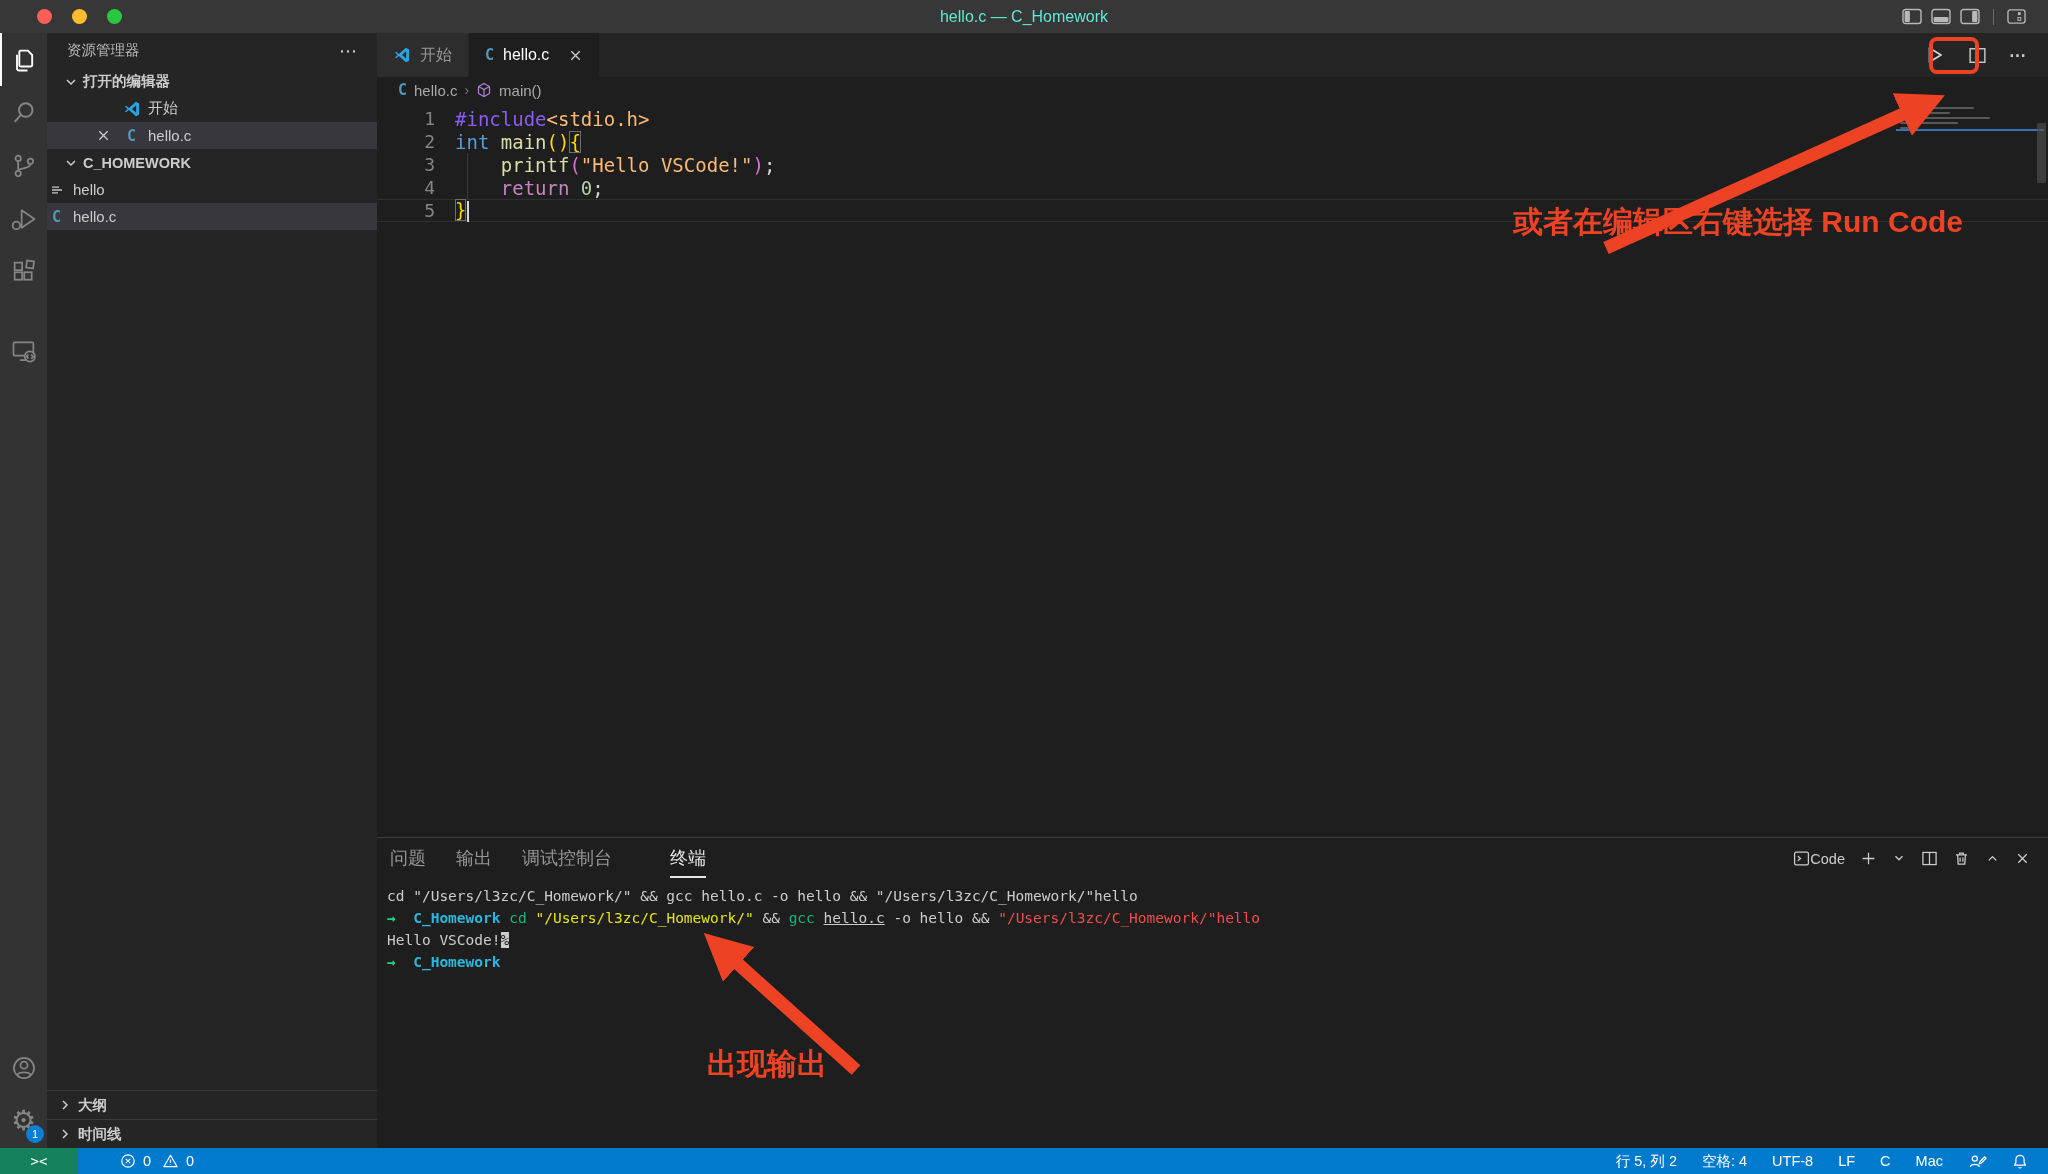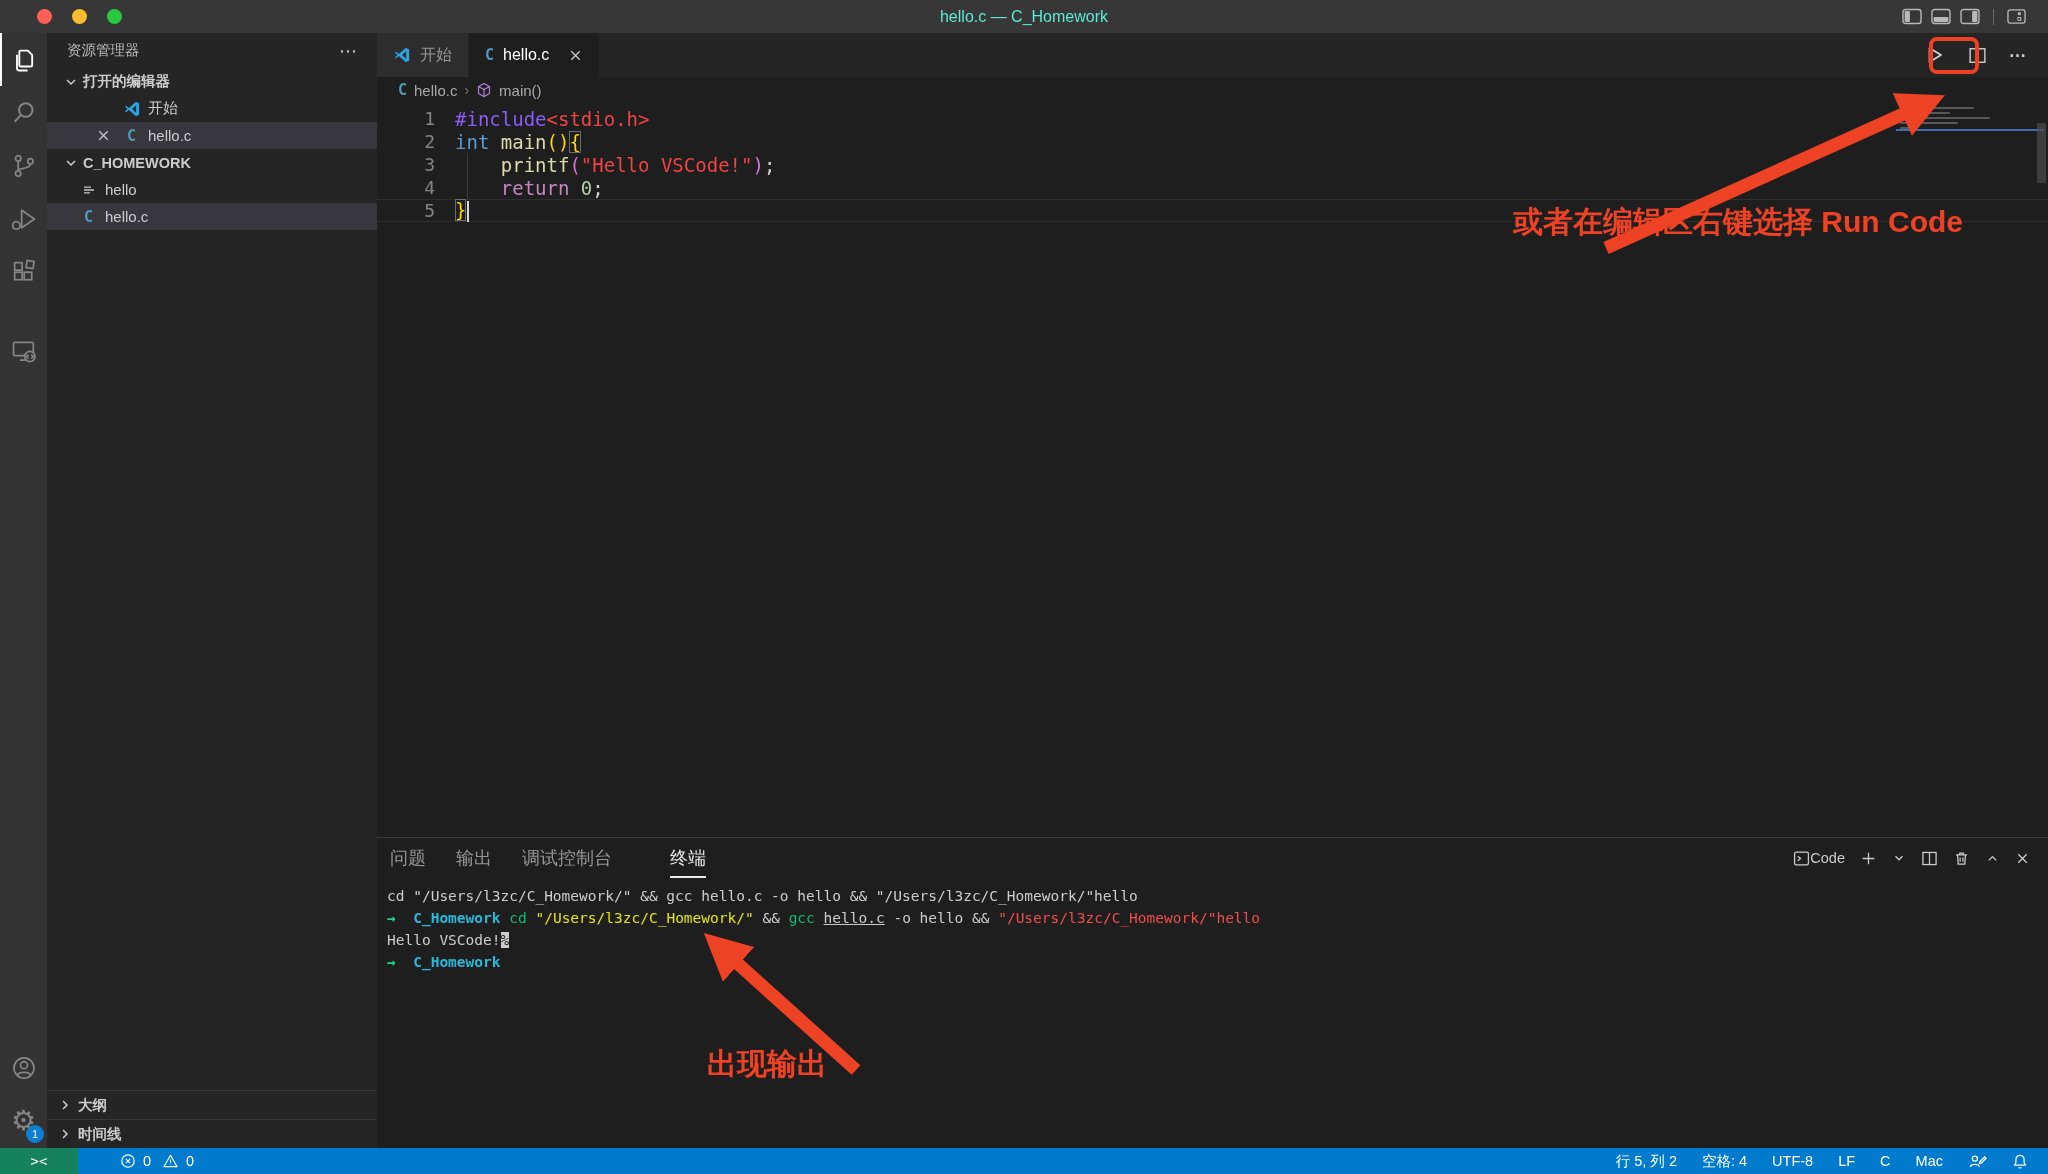--- a/index.html
+++ b/index.html
@@ -35,21 +35,21 @@
   
   .sidebar { width:330px; background:#252526; display:flex; flex-direction:column; flex:none; font-size:15px; }
   .sb-header { height:35px; flex:none; display:flex; align-items:center; justify-content:space-between;
                padding:0 18px 0 20px; color:#bbbbbb; font-size:14.5px; }
   .sb-more { color:#cccccc; font-size:18px; letter-spacing:2px; cursor:pointer; }
   .sb-section-header { height:27px; display:flex; align-items:center; gap:4px; padding-left:16px;
                        font-weight:bold; font-size:14.5px; color:#cccccc; cursor:pointer; }
   .sb-row { height:27px; display:flex; align-items:center; gap:7px; cursor:pointer; }
   .sb-row.selected { background:#37373d; }
   .sb-row .x-slot { width:24px; margin-left:44px; display:flex; align-items:center; justify-content:center; color:#cccccc; }
-  .sb-row.tree-row { padding-left:32px; }
+  .sb-row.tree-row { }
   .sb-row .fi { width:19px; display:flex; justify-content:center; align-items:center; flex:none; }
   .sb-row .lbl { color:#cccccc; }
   .lbl.italic { }
   .c-badge { color:#519aba; font-weight:bold; font-family:"DejaVu Sans Mono",monospace; font-size:15px; }
   .sb-spacer { flex:1; }
   .sb-bottom-row { height:29px; flex:none; display:flex; align-items:center; gap:5px; padding-left:10px;
                    border-top:1px solid rgba(204,204,204,0.13); font-weight:bold; font-size:14.5px; cursor:pointer; }
   .chev { color:#cccccc; flex:none; }
 
   
@@ -68,39 +68,39 @@
   .bc-sep { color:#7a7a7a; font-size:14px; }
 
   
   .code-area { flex:1; position:relative; font-family:"DejaVu Sans Mono",monospace;
                font-size:19px; padding-top:4px; overflow:hidden; }
   .code-line { height:23px; display:flex; align-items:center; position:relative; white-space:pre; }
   .code-line.current { box-shadow:inset 0 1px 0 #2f2f2f, inset 0 -1px 0 #2f2f2f; }
   .gutter { width:58px; flex:none; text-align:right; color:#858585; font-size:18px; }
   .lcontent { padding-left:20px; color:#d4d4d4; }
   .indent-guide { position:absolute; left:90px; top:0; bottom:0; border-left:1px solid #3b3b3b; }
-  .tk-pre{color:#8b5cf6}.tk-str{color:#ef4444}.tk-type{color:#569cd6}.tk-fn{color:#dcdcaa}
+  .tk-pre{color:#8b5cf6}.tk-str{color:#fdba74}.tk-type{color:#569cd6}.tk-fn{color:#dcdcaa}
   .tk-b1{color:#ffd700}.tk-b2{color:#da70d6}.tk-kw{color:#c586c0}.tk-num{color:#b5cea8}.tk-pun{color:#d4d4d4}
   .tk-boxed{outline:1px solid #6e6e6e; outline-offset:-1px;}
   .cursor { display:inline-block; width:2px; height:21px; background:#d7d7d7; margin-left:1px; vertical-align:middle; }
 
   .minimap { position:absolute; right:16px; top:4px; width:132px; height:44px; }
   .mm-dash { height:2px; border-radius:1px; margin-bottom:3px; background:rgba(210,210,210,0.32); }
   .mm-line { position:absolute; left:-4px; right:-12px; top:22px; height:2px; background:#3a6fb5; }
   .vscroll { position:absolute; right:2px; top:20px; width:9px; height:60px; background:#4f4f4f; opacity:0.65; border-radius:1px; }
 
   
   .panel { height:311px; flex:none; border-top:1px solid #3c3c3c; display:flex; flex-direction:column; background:#1e1e1e; }
   .panel-header { height:40px; flex:none; display:flex; align-items:center; padding:0 18px 0 13px; }
   .panel-tabs { display:flex; gap:30px; height:100%; }
   .panel-tab { display:flex; align-items:center; font-size:18px; color:#969696; cursor:pointer;
                border-bottom:2px solid transparent; padding-top:2px; }
   .panel-tab.active { color:#e7e7e7; border-bottom-color:#e7e7e7;margin-left:28px; }
   .panel-actions { margin-left:auto; display:flex; align-items:center; gap:15px; color:#cccccc; }
-  .term-chip { display:flex; align-items:center; font-size:14.5px; color:#cccccc; cursor:pointer; }
+  .term-chip { display:flex; align-items:flex-end; font-size:14.5px; color:#cccccc; cursor:pointer; }
   .pa-btn { cursor:pointer; display:flex; }
   .terminal { padding:7px 0 0 10px; font-family:"DejaVu Sans Mono",monospace; font-size:14.5px;
               line-height:22px; color:#cccccc; white-space:pre; }
   .t-plain{color:#cccccc}.t-arrow{color:#23d18b;font-weight:bold}.t-cyan{color:#29b8db;font-weight:bold}
   .t-cmd{color:#0dbc79}.t-yellow{color:#e5e510}.t-red{color:#f14c4c}
   .t-ul{color:#cccccc;text-decoration:underline}.t-inv{background:#cccccc;color:#1e1e1e}
 
   
   .statusbar { height:26px; background:#007acc; display:flex; align-items:center; color:#ffffff; font-size:14.5px; }
   .remote { width:78px; height:100%; flex:none; background:#16825d; display:flex; align-items:center;

